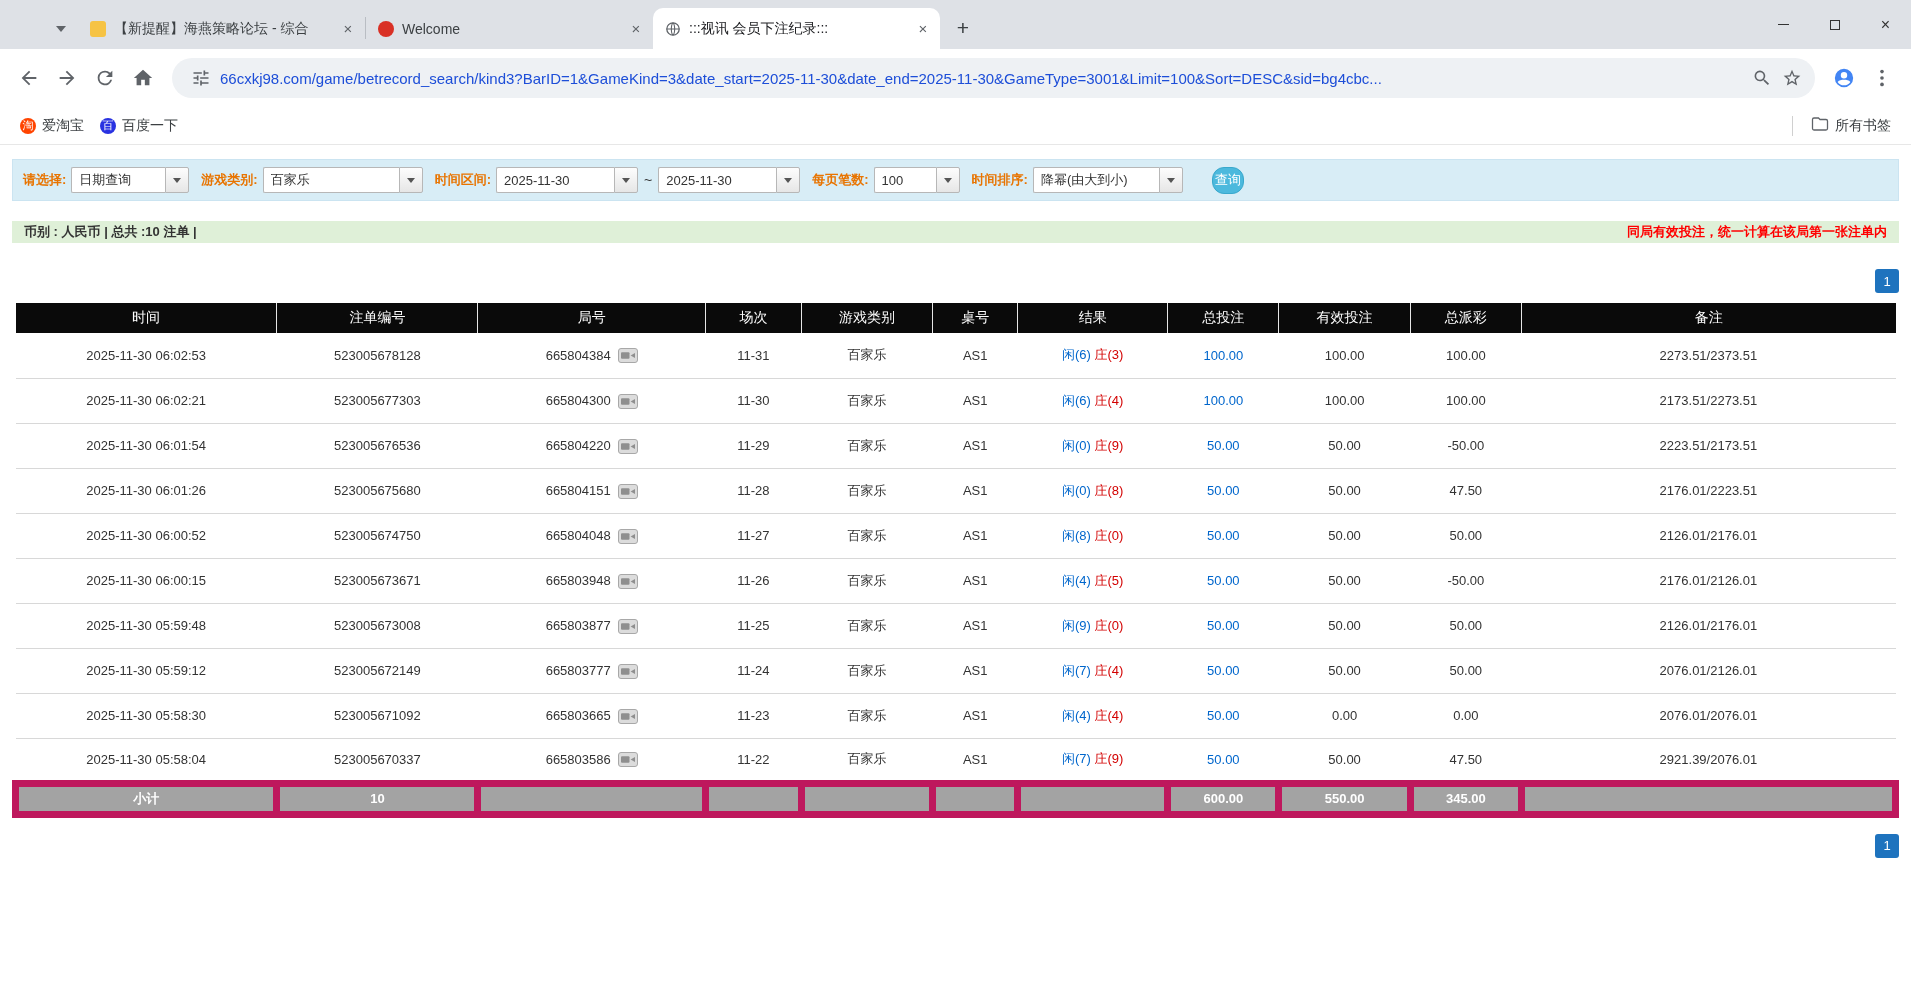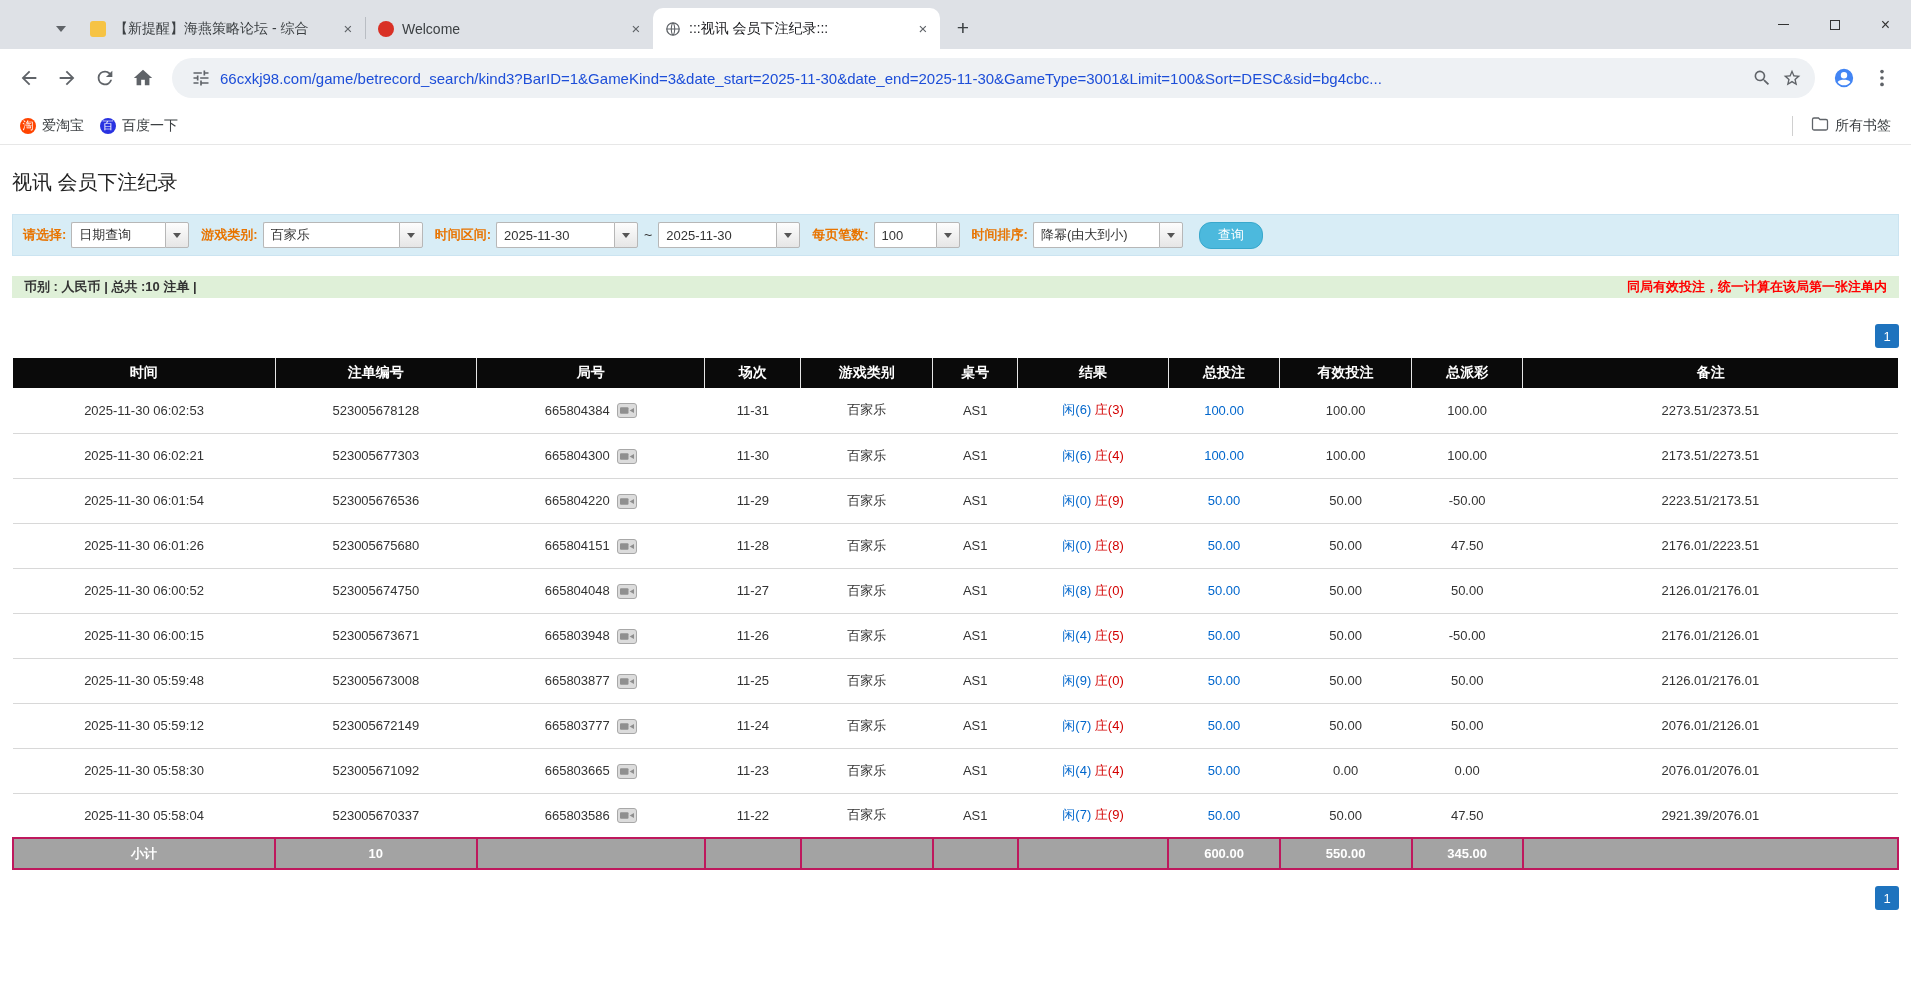--- a/index.html
+++ b/index.html
@@ -61,35 +61,35 @@
   .combo { display: inline-flex; align-items: stretch; }
   .combo-input { height: 26px; border: 1px solid #b7b7b7; border-right: none; background: #fff; font-size: 13px; color: #333; padding: 0 7px; border-radius: 2px 0 0 2px; font-family: inherit; outline: none; }
   .combo-btn { width: 24px; height: 26px; border: 1px solid #b7b7b7; background: linear-gradient(#fdfdfd, #e6e6e6); display: flex; align-items: center; justify-content: center; border-radius: 0 2px 2px 0; }
   .tri { width: 0; height: 0; border-left: 4px solid transparent; border-right: 4px solid transparent; border-top: 5px solid #555; display: block; }
   .w-mode  .combo-input { width: 94px; }
   .w-game  .combo-input { width: 136px; }
   .w-date  .combo-input { width: 118px; }
   .w-size  .combo-input { width: 62px; }
   .w-sort  .combo-input { width: 126px; }
   .tilde { font-size: 14px; color: #333; margin: 0 6px; }
-  .search-btn { height: 27px; padding: 0 18px; background: #4cb9dd; border: 1px solid #39a8cc; color: #fff; font-size: 13px; border-radius: 12px; margin-left: 4px; font-family: inherit; cursor: pointer; }
+  .search-btn { height: 27px; padding: 0 2px; background: #4cb9dd; border: 1px solid #39a8cc; color: #fff; font-size: 13px; border-radius: 12px; margin-left: 17px; font-family: inherit; cursor: pointer; }
 
   .summarybar { background: #dff0d8; height: 22px; display: flex; align-items: center; justify-content: space-between; padding: 0 12px; margin-bottom: 26px; font-size: 13px; color: #333; font-weight: bold; }
   .notice { color: #f00; }
 
   .pager-row { display: flex; justify-content: flex-end; margin-bottom: 10px; }
   .pager-row.bottom { margin-top: 16px; margin-bottom: 0; }
   .pager { min-width: 24px; height: 24px; padding: 0 4px; background: #1e73be; color: #fff; display: flex; align-items: center; justify-content: center; font-size: 13px; border-radius: 3px; }
 
   
   .bet-table { width: 100%; border-collapse: collapse; table-layout: fixed; font-size: 13px; }
-  .bet-table thead th { background: #0a0a0a; color: #fff; font-weight: bold; font-size: 14px; height: 30px; text-align: center; }
+  .bet-table thead th { background: #0a0a0a; color: #fff; font-weight: normal; font-size: 14px; height: 30px; text-align: center; }
   .bet-table thead th + th { border-left: 1px solid #e6e6e6; }
   .bet-table tbody td { height: 45px; text-align: center; border-bottom: 1px solid #d8d8d8; color: #333; overflow: hidden; white-space: nowrap; }
-  .bet-table tfoot td { background: #a3a3a3; color: #fff; font-weight: bold; height: 31px; text-align: center; border: 2px solid #be185d; }
+  .bet-table tfoot td { background: #a3a3a3; color: #fff; font-weight: bold; height: 31px; text-align: center; border: 7px solid #be185d; }
   .c-time   { width: 13.9%; }
   .c-betid  { width: 10.7%; }
   .c-round  { width: 12.1%; }
   .c-session{ width: 5.1%; }
   .c-game   { width: 7.0%; }
   .c-tableno{ width: 4.5%; }
   .c-result { width: 8.0%; }
   .c-total  { width: 5.9%; }
   .c-valid  { width: 7.0%; }
   .c-payout { width: 5.9%; }
@@ -213,21 +213,20 @@
       <span>
         <svg viewBox="0 0 24 24">
             <path d="M10 4H4a2 2 0 0 0-2 2v12a2 2 0 0 0 2 2h16a2 2 0 0 0 2-2V8a2 2 0 0 0-2-2h-8l-2-2z" fill="none" stroke="#5f6368" stroke-width="1.7"></path>
           </svg>
       </span>
       <span>所有书签</span>
     </div>
   </div>
 
   <div class="content">
-    <div class="page-title">视讯 会员下注纪录</div>
 
     <div class="filterbar">
       <div class="fgroup">
         <span class="flabel">请选择:</span>
         <span class="combo w-mode">
           <input class="combo-input" readonly="" value="日期查询" style="">
           <span class="combo-btn">
               <i class="tri"></i>
             </span>
         </span>

